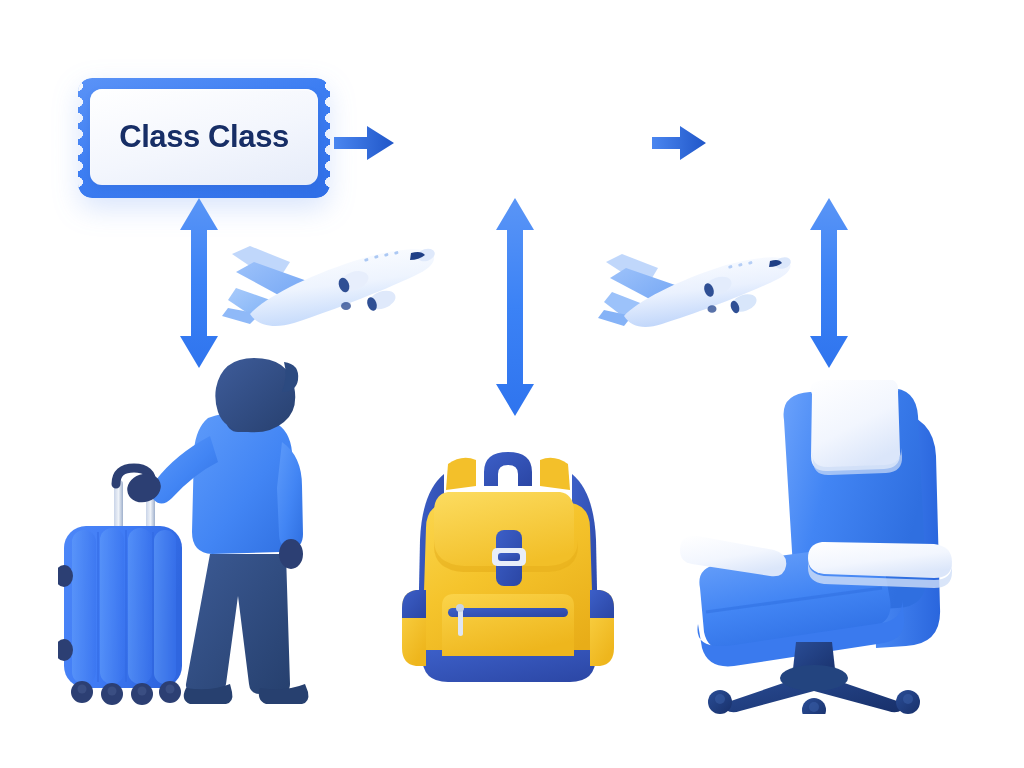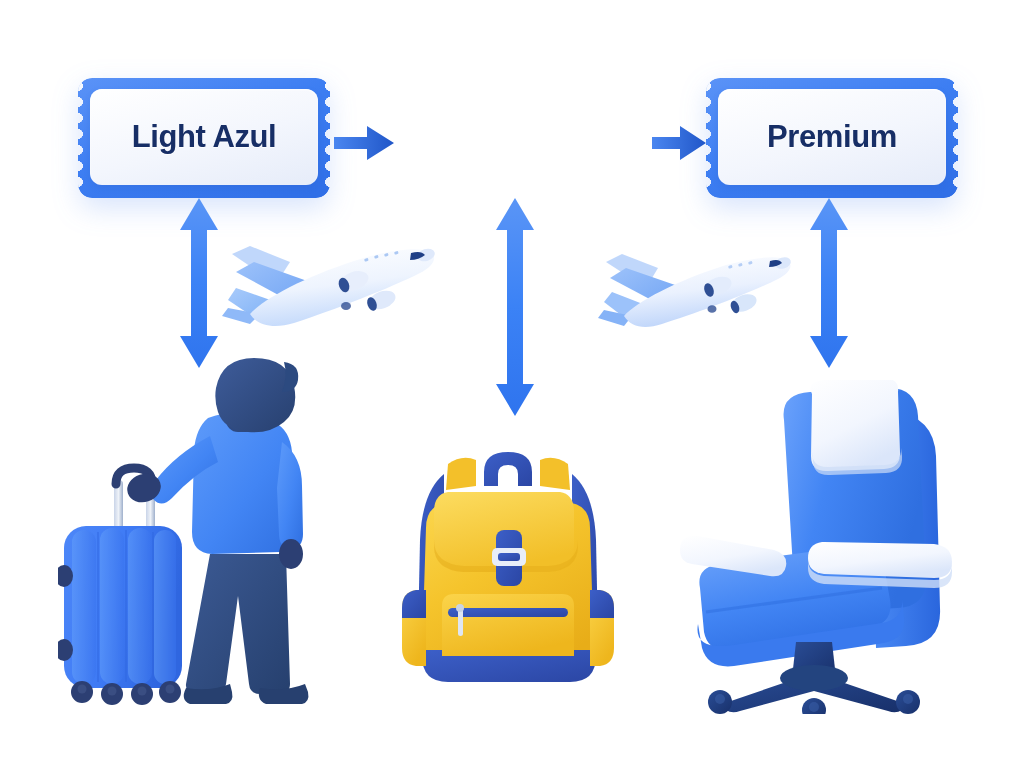--- a/index.html
+++ b/index.html
@@ -85,31 +85,25 @@
   #illus-seat     { left: 676px; top: 380px; }
 </style>
 </head>
 <body>
 
 <div id="stage">
 
   <div class="ticket" id="ticket-1">
     <div class="ticket-frame"></div>
     <div class="ticket-inner">
-      <span class="ticket-label">Light Azul</span>
+      <span class="ticket-label">Class Class</span>
     </div>
   </div>
 
 
-  <div class="ticket" id="ticket-3">
-    <div class="ticket-frame"></div>
-    <div class="ticket-inner">
-      <span class="ticket-label">Premium</span>
-    </div>
-  </div>
 
   <svg class="h-arrow" id="h-arrow-1" width="62" height="42" viewBox="0 0 62 42">
     <defs>
       <linearGradient id="hg1" x1="0" y1="0" x2="1" y2="0">
         <stop offset="0%" stop-color="#4a86f0"></stop>
         <stop offset="100%" stop-color="#2056c8"></stop>
       </linearGradient>
     </defs>
     <path d="M0 15 H33 V4 L60 21 L33 38 V27 H0 Z" fill="url(#hg1)"></path>
   </svg>

